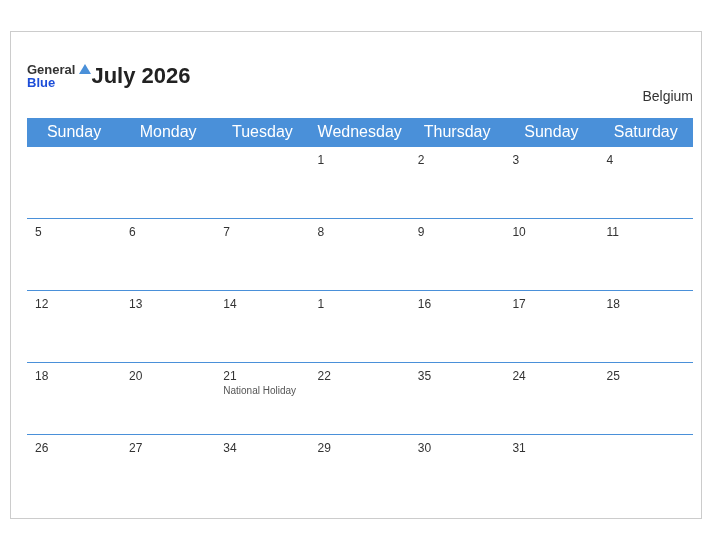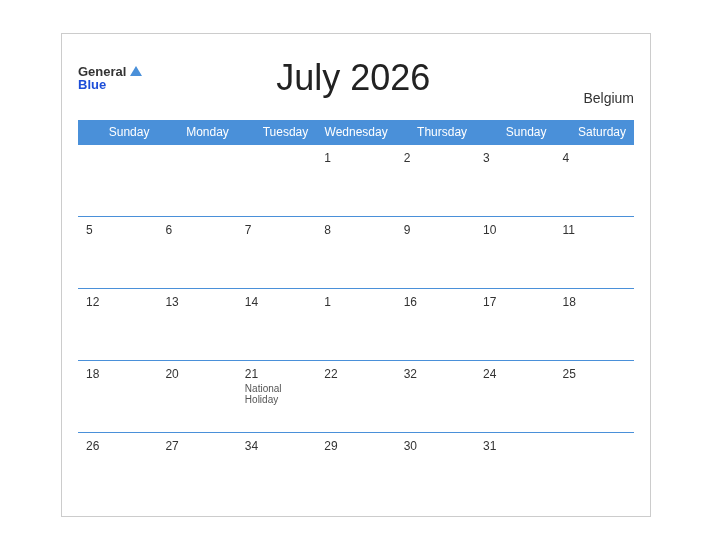--- a/index.html
+++ b/index.html
@@ -6,24 +6,24 @@
     body {
       font-family: Arial, sans-serif;
       background: #fff;
       width: 712px;
       height: 550px;
       display: flex;
       align-items: center;
       justify-content: center;
     }
     .calendar-container {
-      width: 590px;
+      width: 692px;
       background: #fff;
       border: 1px solid #ccc;
-      padding: 16px 16px 12px 16px;
+      padding: 16px 8px 12px 16px;
     }
     .calendar-header {
       display: flex;
       align-items: center;
       justify-content: space-between;
       margin-bottom: 14px;
     }
     .logo {
       display: flex;
       flex-direction: column;
@@ -45,45 +45,45 @@
       border-bottom: 10px solid #4a90d9;
       display: inline-block;
       margin-left: 2px;
     }
     .logo-blue {
       font-size: 13px;
       font-weight: bold;
       color: #1d4ed8;
     }
     .calendar-title {
-      font-size: 36px;
-      font-weight: normal;
+      font-size: 22px;
+      font-weight: bold;
       color: #222;
-      text-align: center;
+      text-align: left;
       flex: 1;
     }
     .calendar-country {
       font-size: 14px;
       color: #333;
       text-align: right;
       min-width: 70px;
       margin-top: 40px;
     }
     .calendar-table {
       width: 100%;
       border-collapse: collapse;
     }
     .calendar-table thead tr {
       background: #4a90d9;
     }
     .calendar-table thead th {
       color: #fff;
-      font-size: 12px;
+      font-size: 16px;
       font-weight: normal;
-      text-align: right;
+      text-align: center;
       padding: 5px 8px;
       border: none;
     }
     .calendar-table tbody tr {
       border-top: 1.5px solid #4a90d9;
     }
     .calendar-table tbody td {
       height: 72px;
       vertical-align: top;
       padding: 6px 8px;
@@ -207,21 +207,21 @@
             <span class="day-number">20</span>
           </td>
           <td>
             <span class="day-number">21</span>
             <span class="day-event">National Holiday</span>
           </td>
           <td>
             <span class="day-number">22</span>
           </td>
           <td>
-            <span class="day-number">32</span>
+            <span class="day-number">35</span>
           </td>
           <td>
             <span class="day-number">24</span>
           </td>
           <td>
             <span class="day-number">25</span>
           </td>
         </tr>
         <tr>
           <td>

